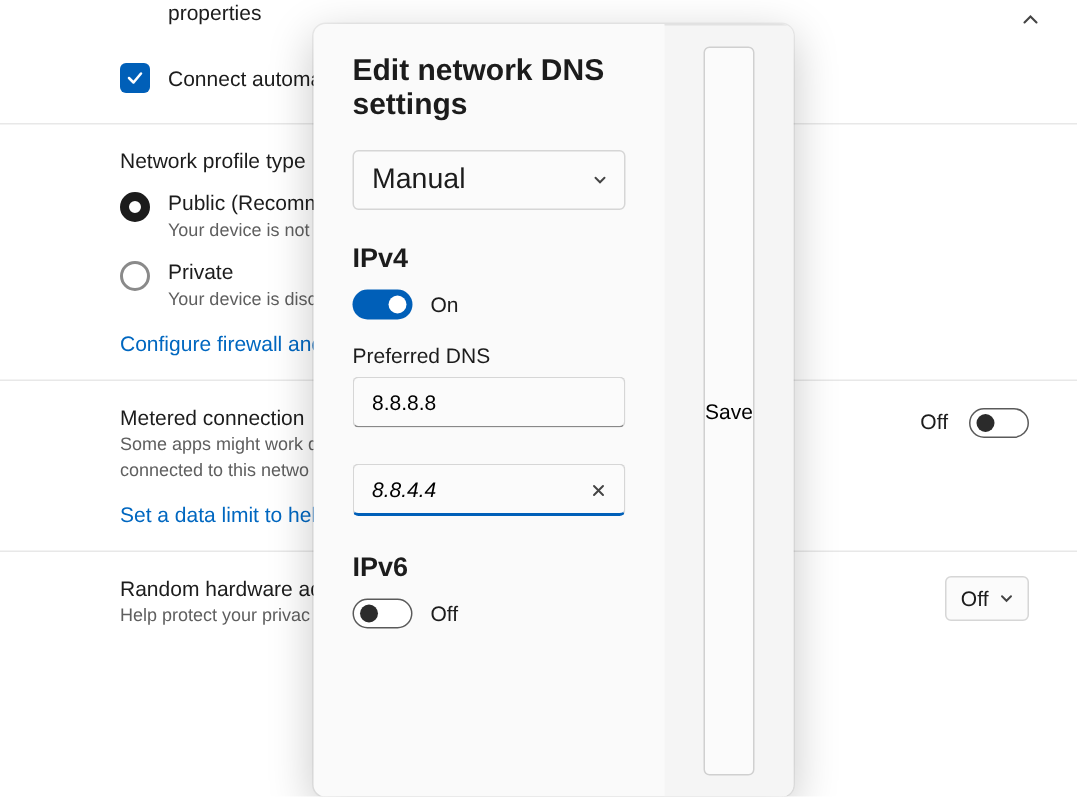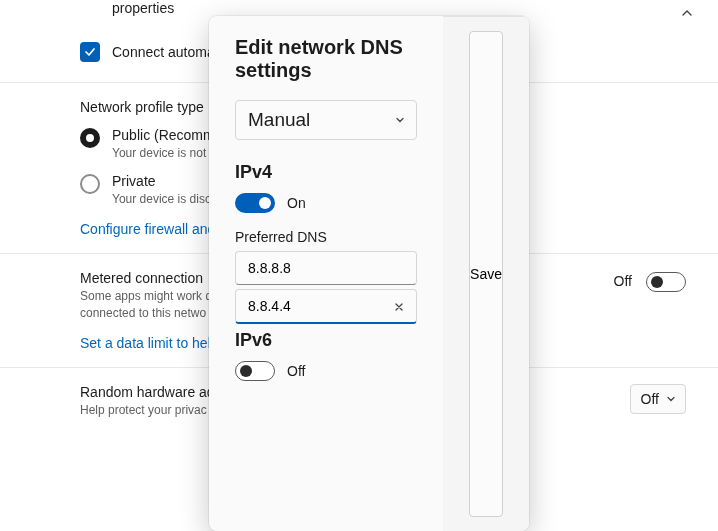--- a/index.html
+++ b/index.html
@@ -85,22 +85,22 @@
   .toggle.on .knob { position:absolute; width:12px; height:12px; border-radius:50%; background:#fff; right:4px; top:4px;}
   .toggle.off { background:#fff; border:1px solid #5a5a5a;}
   .toggle.off .knob { position:absolute; width:12px; height:12px; border-radius:50%; background:#2b2b2b; left:4px; top:3px;}
 
   .fld-label { font-size:14px; margin-bottom:6px; display:block;}
   .fld {
     width:100%; border:1px solid #d6d6d6; border-radius:4px; background:#fbfbfb;
     padding:8px 30px 8px 12px; font-size:14px; font-family:inherit; outline:none;
     border-bottom:1px solid #888;
   }
-  .fld-wrap { position:relative; margin-bottom:4px;}
-  .fld.focused { border-bottom:2px solid #005fb8;}
+  .fld-wrap { position:relative; margin-bottom:24px;}
+  .fld.focused { border-bottom:2px solid #005fb8;font-style:italic;}
   .clear-btn {
     position:absolute; right:8px; top:50%; transform:translateY(-50%);
     width:20px; height:20px; display:flex; align-items:center; justify-content:center;
     color:#444; cursor:pointer;
   }
 
   .modal-footer {
     border-top:1px solid #e2e2e2; padding:14px 26px; display:flex; gap:14px; background:#f5f5f5;
   }
   .btn {

